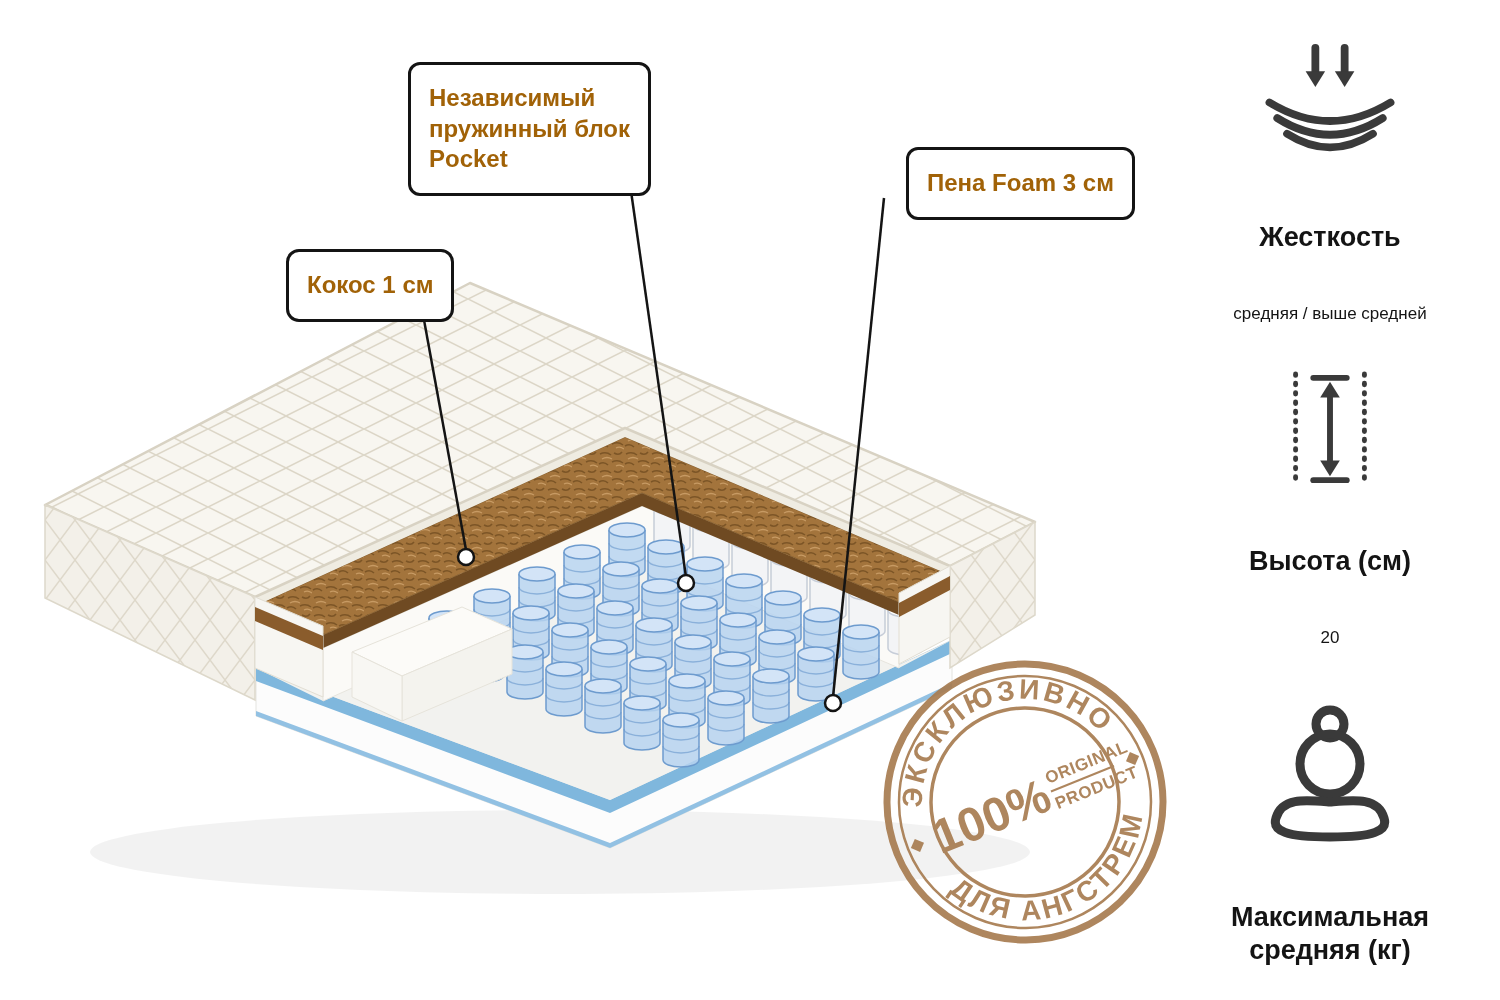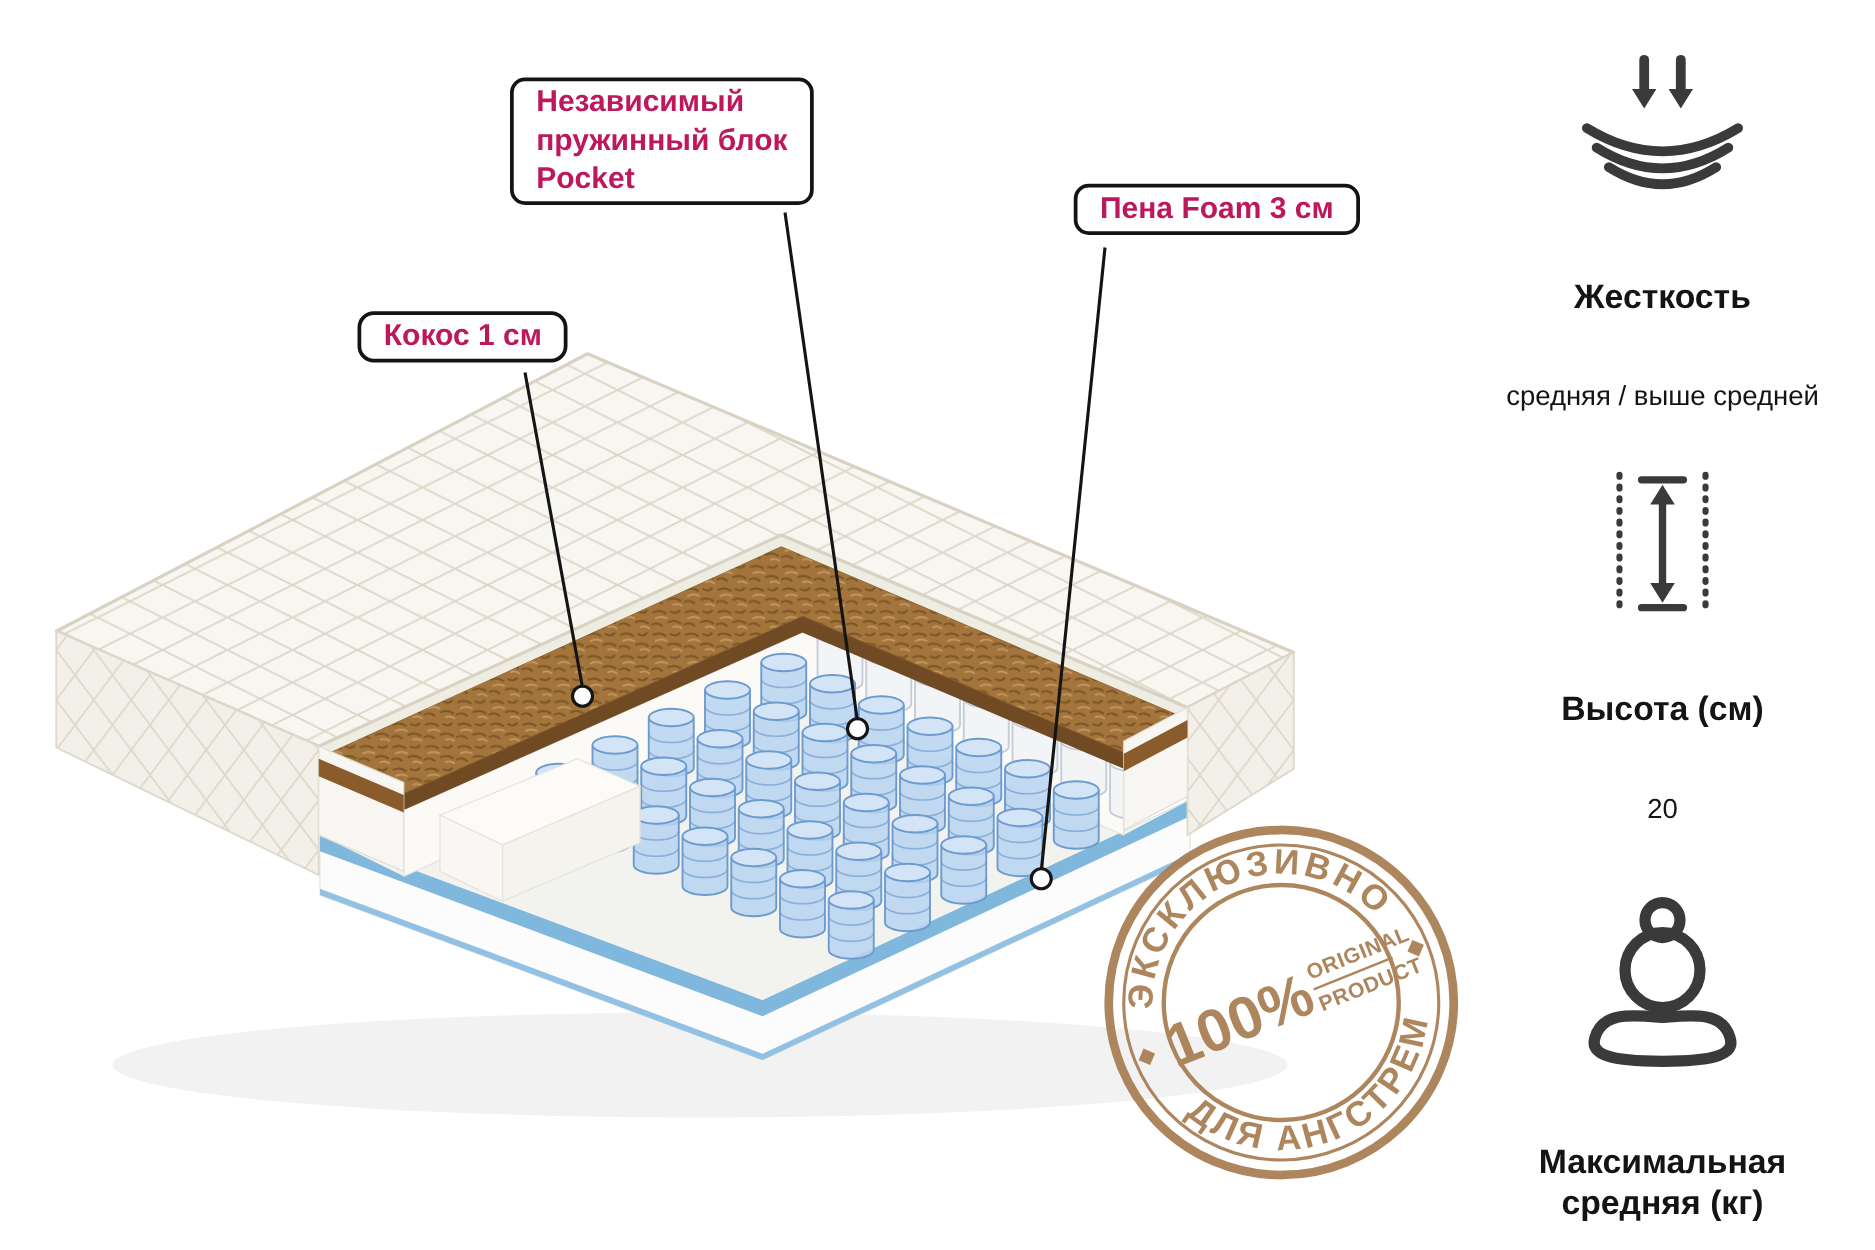--- a/index.html
+++ b/index.html
@@ -3,29 +3,29 @@
 <meta charset="utf-8">
 <style>
   html,body{margin:0;padding:0;}
   body{
     width:1500px;height:1000px;background:#ffffff;position:relative;overflow:hidden;
     font-family:"Liberation Sans","DejaVu Sans",sans-serif;color:#141414;
   }
   #scene{position:absolute;left:0;top:0;z-index:1;}
   .callout-box{
     position:absolute;background:#fff;border:3px solid #141414;border-radius:12px;
-    padding:2px 18px;font-weight:700;font-size:24px;line-height:1.28;color:#be185d;
+    padding:18px 18px;font-weight:700;font-size:24px;line-height:1.28;color:#a16207;
     white-space:pre-line;z-index:5;
   }
   #right-panel{position:absolute;left:1165px;top:42px;width:330px;z-index:3;}
   .spec{display:flex;flex-direction:column;align-items:center;gap:43px;}
   .spec-1{margin-bottom:46px;}
   .spec-2{margin-bottom:50px;}
   .spec-title{font-weight:700;font-size:27px;margin-top:14px;text-align:center;line-height:1.22;max-width:300px;}
-  .spec-value{font-size:22px;margin-top:7px;text-align:right;}
+  .spec-value{font-size:17px;margin-top:7px;text-align:right;}
   #stamp-wrap{position:absolute;left:875px;top:652px;width:300px;height:300px;
     transform:rotate(-22deg);z-index:4;opacity:.93;}
   .icon-svg{display:block;}
 </style>
 </head>
 <body>
 
 <svg id="scene" width="1500" height="1000" viewBox="0 0 1500 1000">
   <defs>
     <pattern id="quilt" width="52" height="26" patternUnits="userSpaceOnUse">
@@ -141,21 +141,21 @@
     <circle cx="686" cy="583" r="8"></circle>
     <circle cx="833" cy="703" r="8"></circle>
     <circle cx="466" cy="557" r="8"></circle>
   </g>
 </svg>
 
 <div class="callout-box" style="left:408px;top:62px;">Независимый
 пружинный блок
 Pocket</div>
 
-<div class="callout-box" style="left:859px;top:147px;">Пена Foam 3 см</div>
+<div class="callout-box" style="left:906px;top:147px;">Пена Foam 3 см</div>
 
 <div class="callout-box" style="left:286px;top:249px;border-radius:13px;">Кокос 1 см</div>
 
 <div id="right-panel">
 
   <div class="spec spec-1">
     <svg class="icon-svg" width="140" height="122" viewBox="0 0 140 125">
       <g stroke="#3a3a3a" stroke-width="8" stroke-linecap="round" fill="none">
         <path d="M55,6 V32"></path>
           <path d="M85,6 V32"></path>

